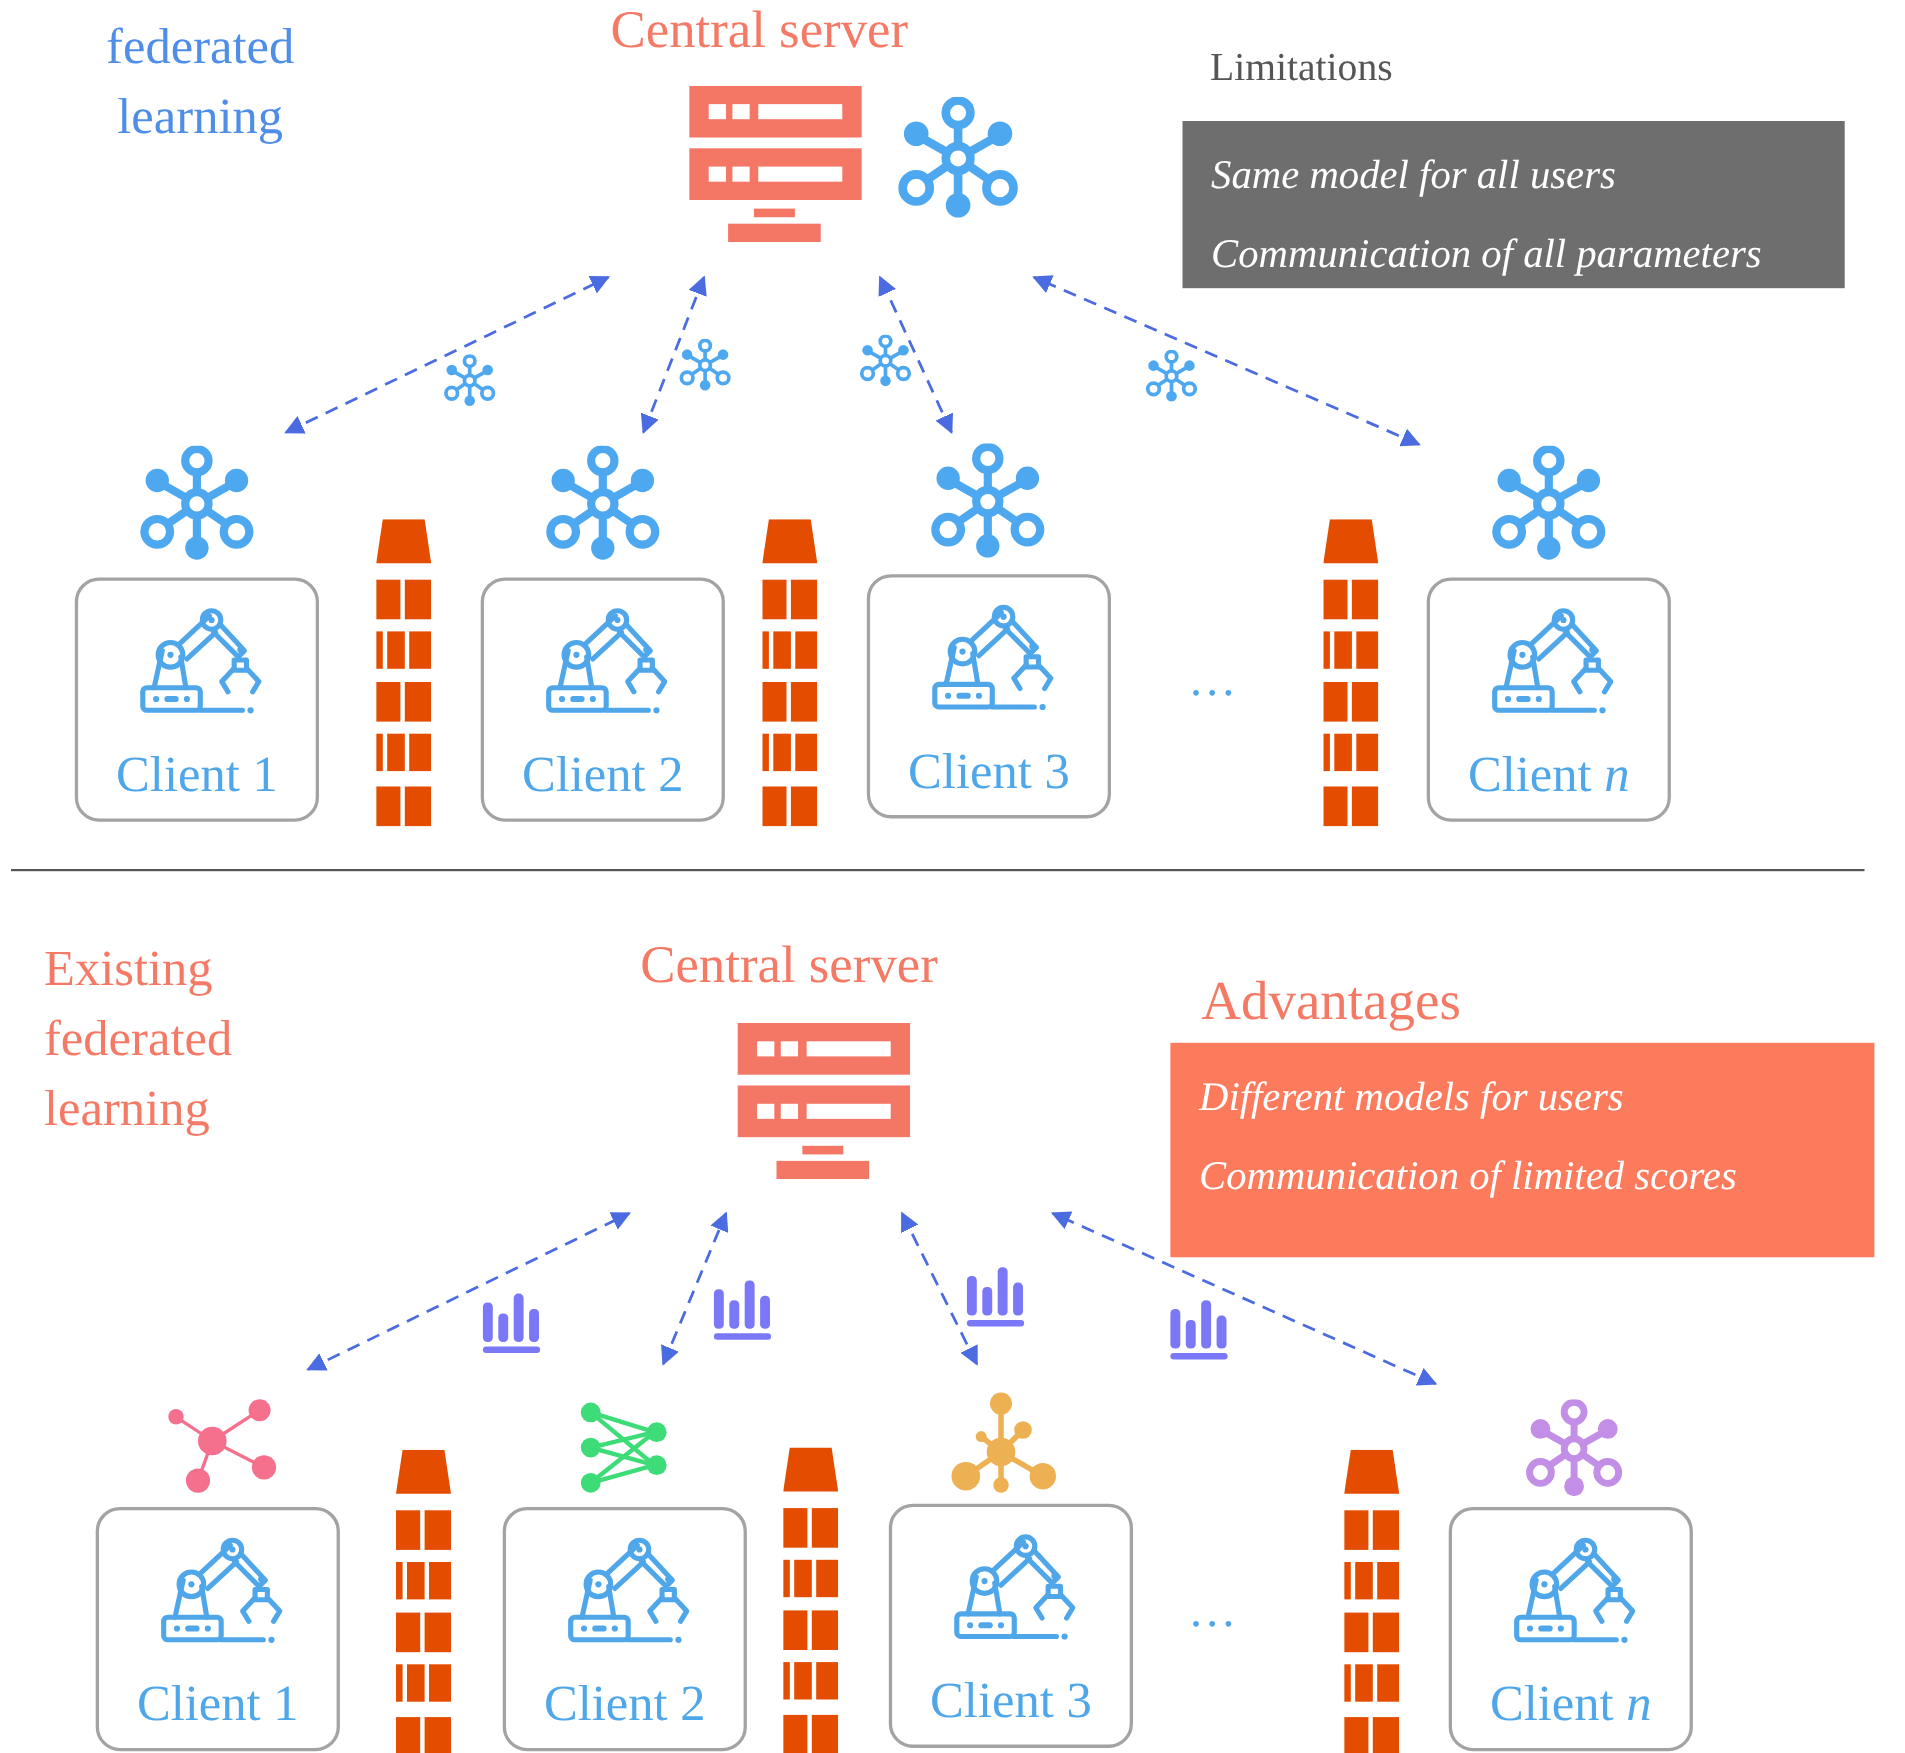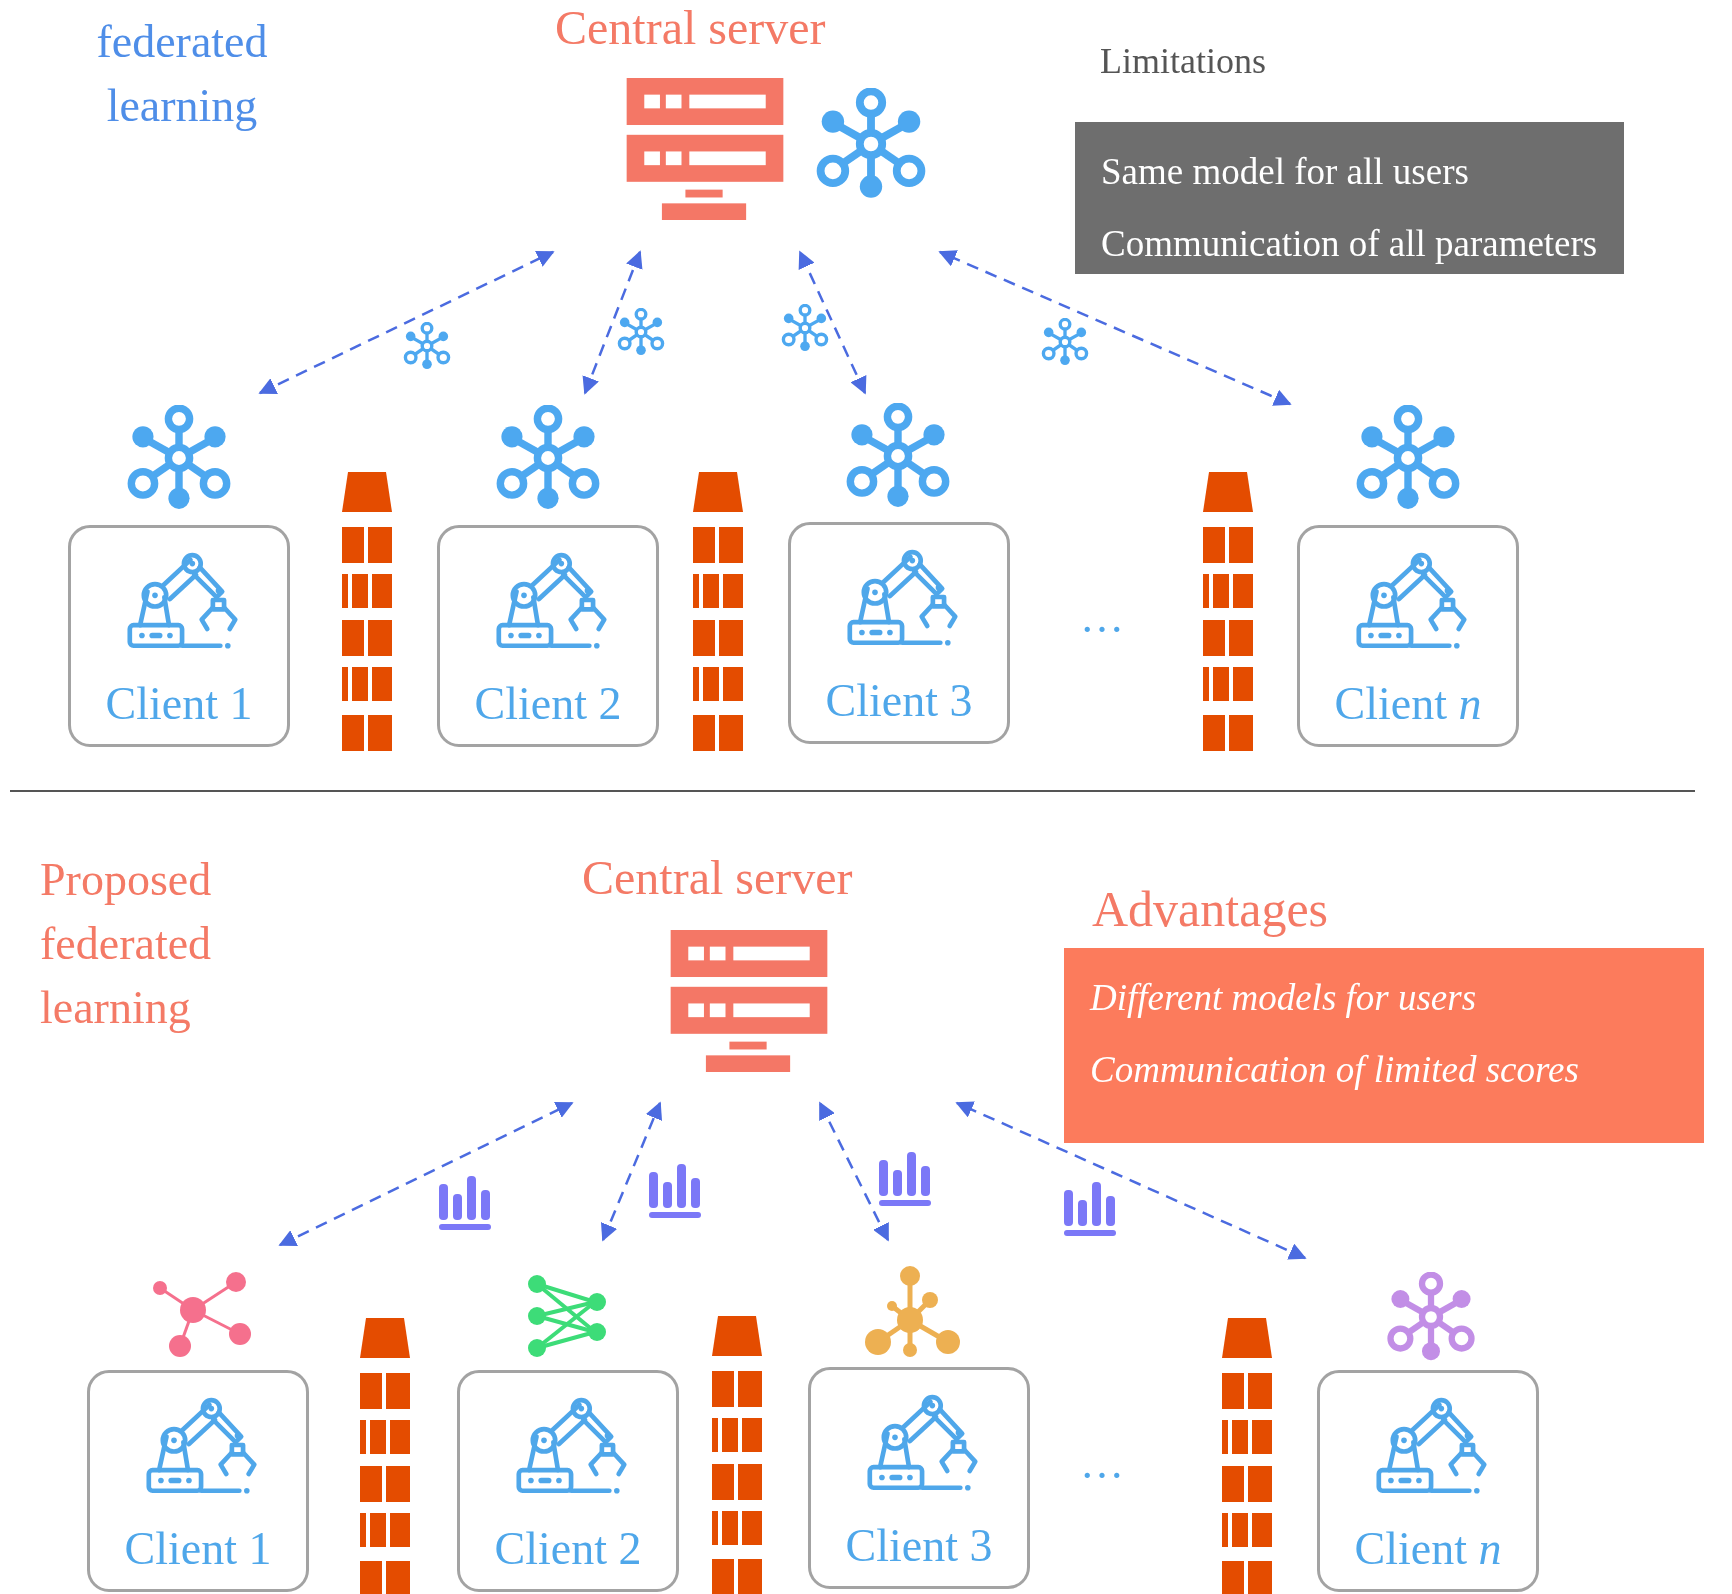--- a/index.html
+++ b/index.html
@@ -108,21 +108,21 @@
 
 <div class="abs server-title lbl-coral" style="left:555px;top:0px;">Central server</div>
 <svg class="abs" style="left:626px;top:78px;color:#f47766" width="158" height="142">
     <use href="#server"></use>
   </svg>
 <svg class="abs" style="left:815px;top:88px;color:#4da8f0" width="112" height="112">
     <use href="#hub"></use>
   </svg>
 
 <div class="abs" style="left:1100px;top:40px;font-size:36px;color:#555;">Limitations</div>
-<div class="abs lim-box" style="left:1075px;top:122px;width:549px;height:152px;">
+<div class="abs lim-box" style="left:1075px;top:110px;width:602px;height:152px;font-style:italic;">
   <div class="box-line">Same model for all users</div>
   <div class="box-line">Communication of all parameters</div>
 </div>
 
 <svg class="abs" style="left:0;top:0" width="1732" height="790">
   <g stroke="#4b6be0" stroke-width="2.5" stroke-dasharray="12,8" fill="none">
     <line x1="260" y1="393" x2="553" y2="252" marker-start="url(#ah)" marker-end="url(#ah)"></line>
     <line x1="585" y1="393" x2="640" y2="252" marker-start="url(#ah)" marker-end="url(#ah)"></line>
     <line x1="865" y1="393" x2="800" y2="252" marker-start="url(#ah)" marker-end="url(#ah)"></line>
     <line x1="1290" y1="404" x2="940" y2="252" marker-start="url(#ah)" marker-end="url(#ah)"></line>
@@ -188,21 +188,21 @@
 <div class="abs client" style="left:1297px;top:525px;width:222px;height:222px;">
   <svg class="robot" width="112" height="104" style="color:#4fa7ea">
       <use href="#robot"></use>
     </svg>
   <div class="client-label"><span>Client </span><i>n</i></div>
 </div>
 
 <div class="divider"></div>
 
 <div class="abs title3 lbl-coral" style="left:40px;top:848px;width:210px;text-align:left;">
-  <div>Proposed</div>
+  <div>Existing</div>
   <div>federated</div>
   <div>learning</div>
 </div>
 
 <div class="abs server-title lbl-coral" style="left:582px;top:850px;">Central server</div>
 <svg class="abs" style="left:670px;top:930px;color:#f47766" width="158" height="142">
     <use href="#server"></use>
   </svg>
 
 <div class="abs" style="left:1092px;top:880px;font-size:50px;color:#f47a66;">Advantages</div>

